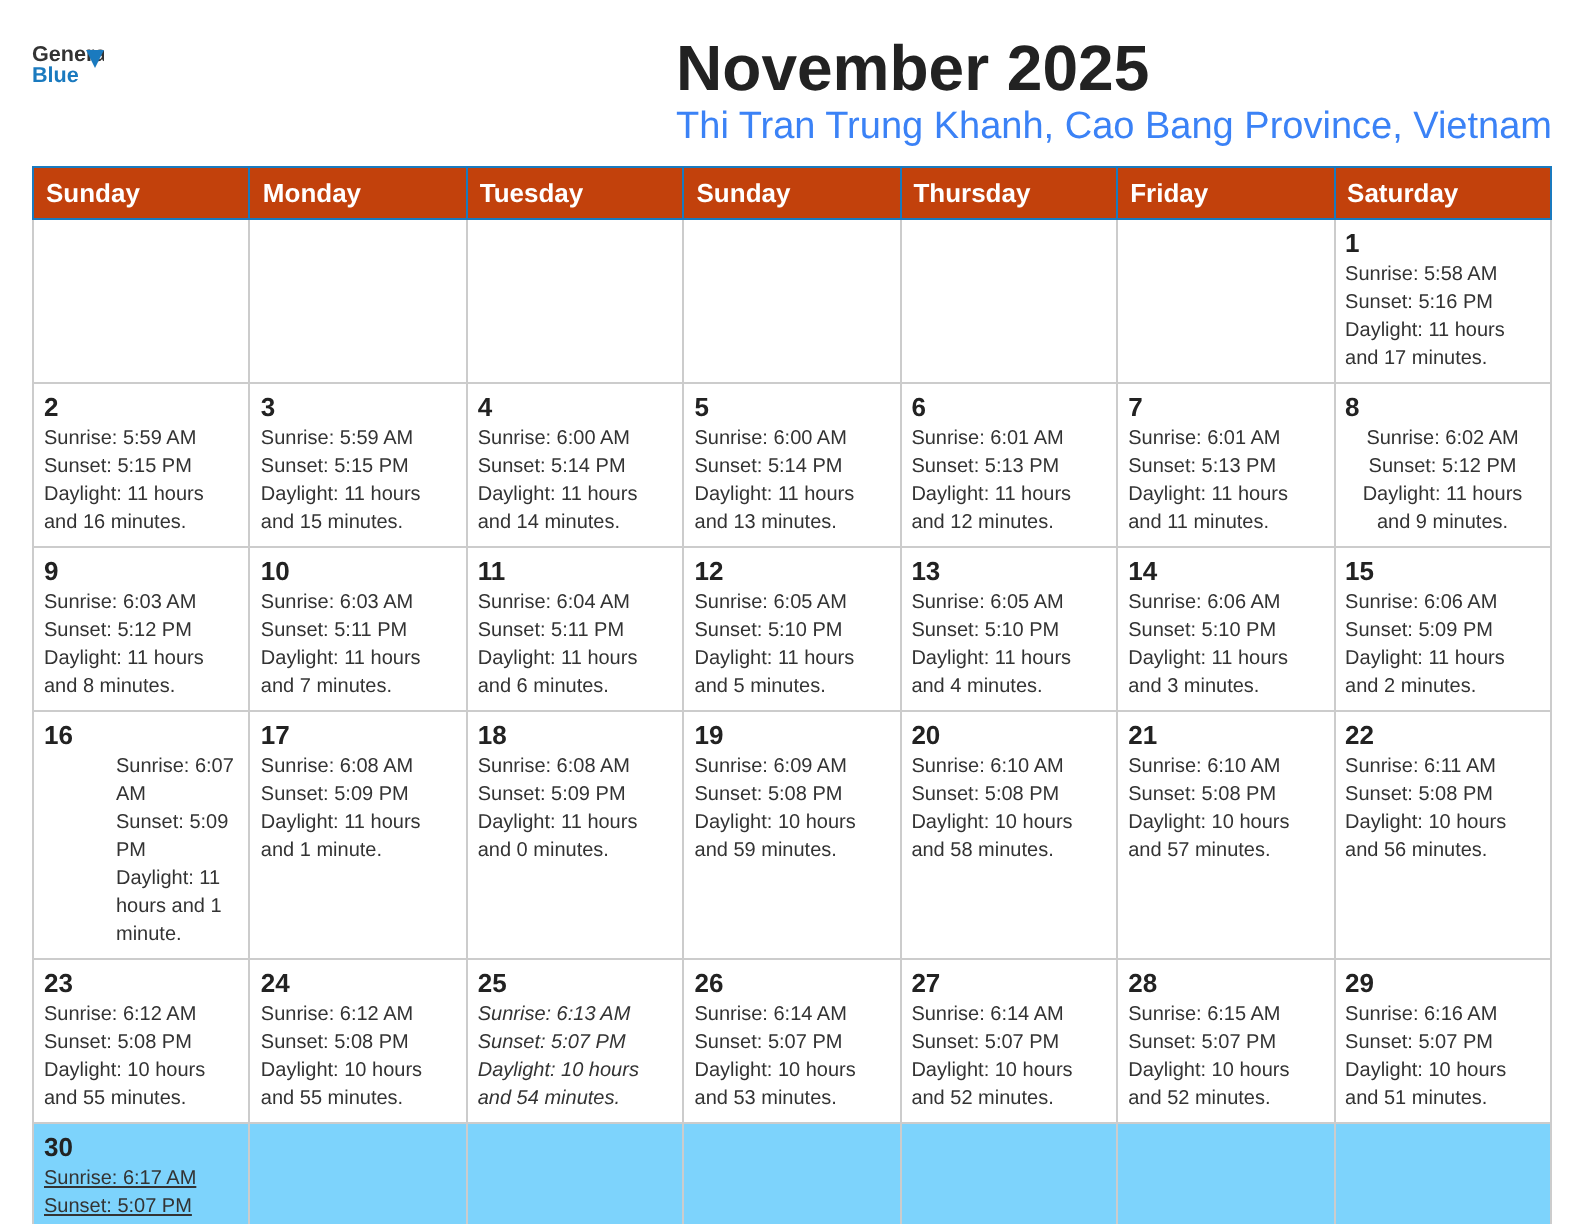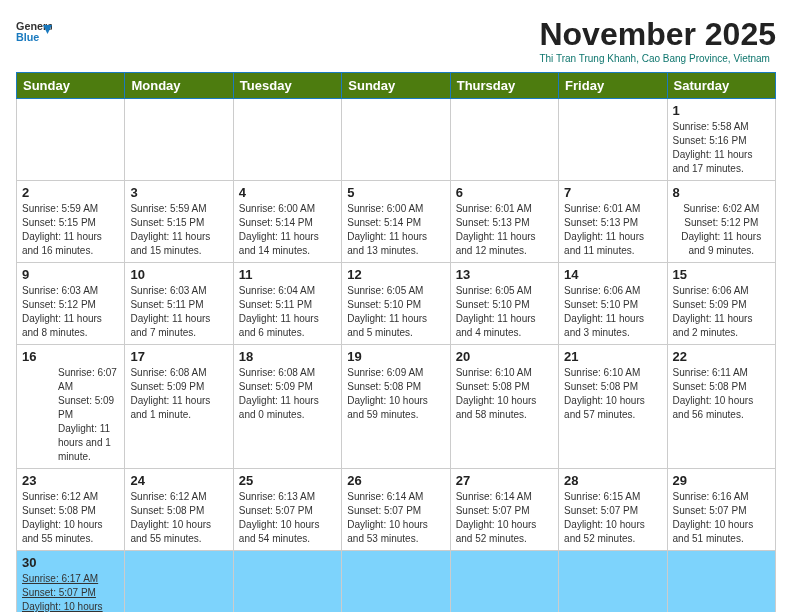--- a/index.html
+++ b/index.html
@@ -27,30 +27,30 @@
     }
     .title-block {
       text-align: left;
     }
     .month-title {
       font-size: 32px;
       font-weight: bold;
       color: #222;
     }
     .subtitle {
-      font-size: 10px;
-      color: #0f766e;
+      font-size: 19px;
+      color: #3b82f6;
     }
     .calendar {
       width: 100%;
       border-collapse: collapse;
       margin-top: 8px;
     }
     .calendar th {
-      background: #4d7c0f;
+      background: #c2410c;
       color: #fff;
       font-size: 13px;
       font-weight: bold;
       padding: 5px 6px;
       border: 1px solid #1a7abf;
       text-align: left;
     }
     .calendar td {
       border: 1px solid #ccc;
       vertical-align: top;
@@ -263,21 +263,21 @@
 Daylight: 10 hours and 55 minutes.</div>
         </td>
         <td>
           <span class="day-number">24</span>
           <div class="day-info" style="white-space: pre-line;">Sunrise: 6:12 AM
 Sunset: 5:08 PM
 Daylight: 10 hours and 55 minutes.</div>
         </td>
         <td>
           <span class="day-number">25</span>
-          <div class="day-info" style="white-space: pre-line;">Sunrise: 6:13 AM
+          <div class="day-info" style="white-space: pre-line; font-style: italic;">Sunrise: 6:13 AM
 Sunset: 5:07 PM
 Daylight: 10 hours and 54 minutes.</div>
         </td>
         <td>
           <span class="day-number">26</span>
           <div class="day-info" style="white-space: pre-line;">Sunrise: 6:14 AM
 Sunset: 5:07 PM
 Daylight: 10 hours and 53 minutes.</div>
         </td>
         <td>

